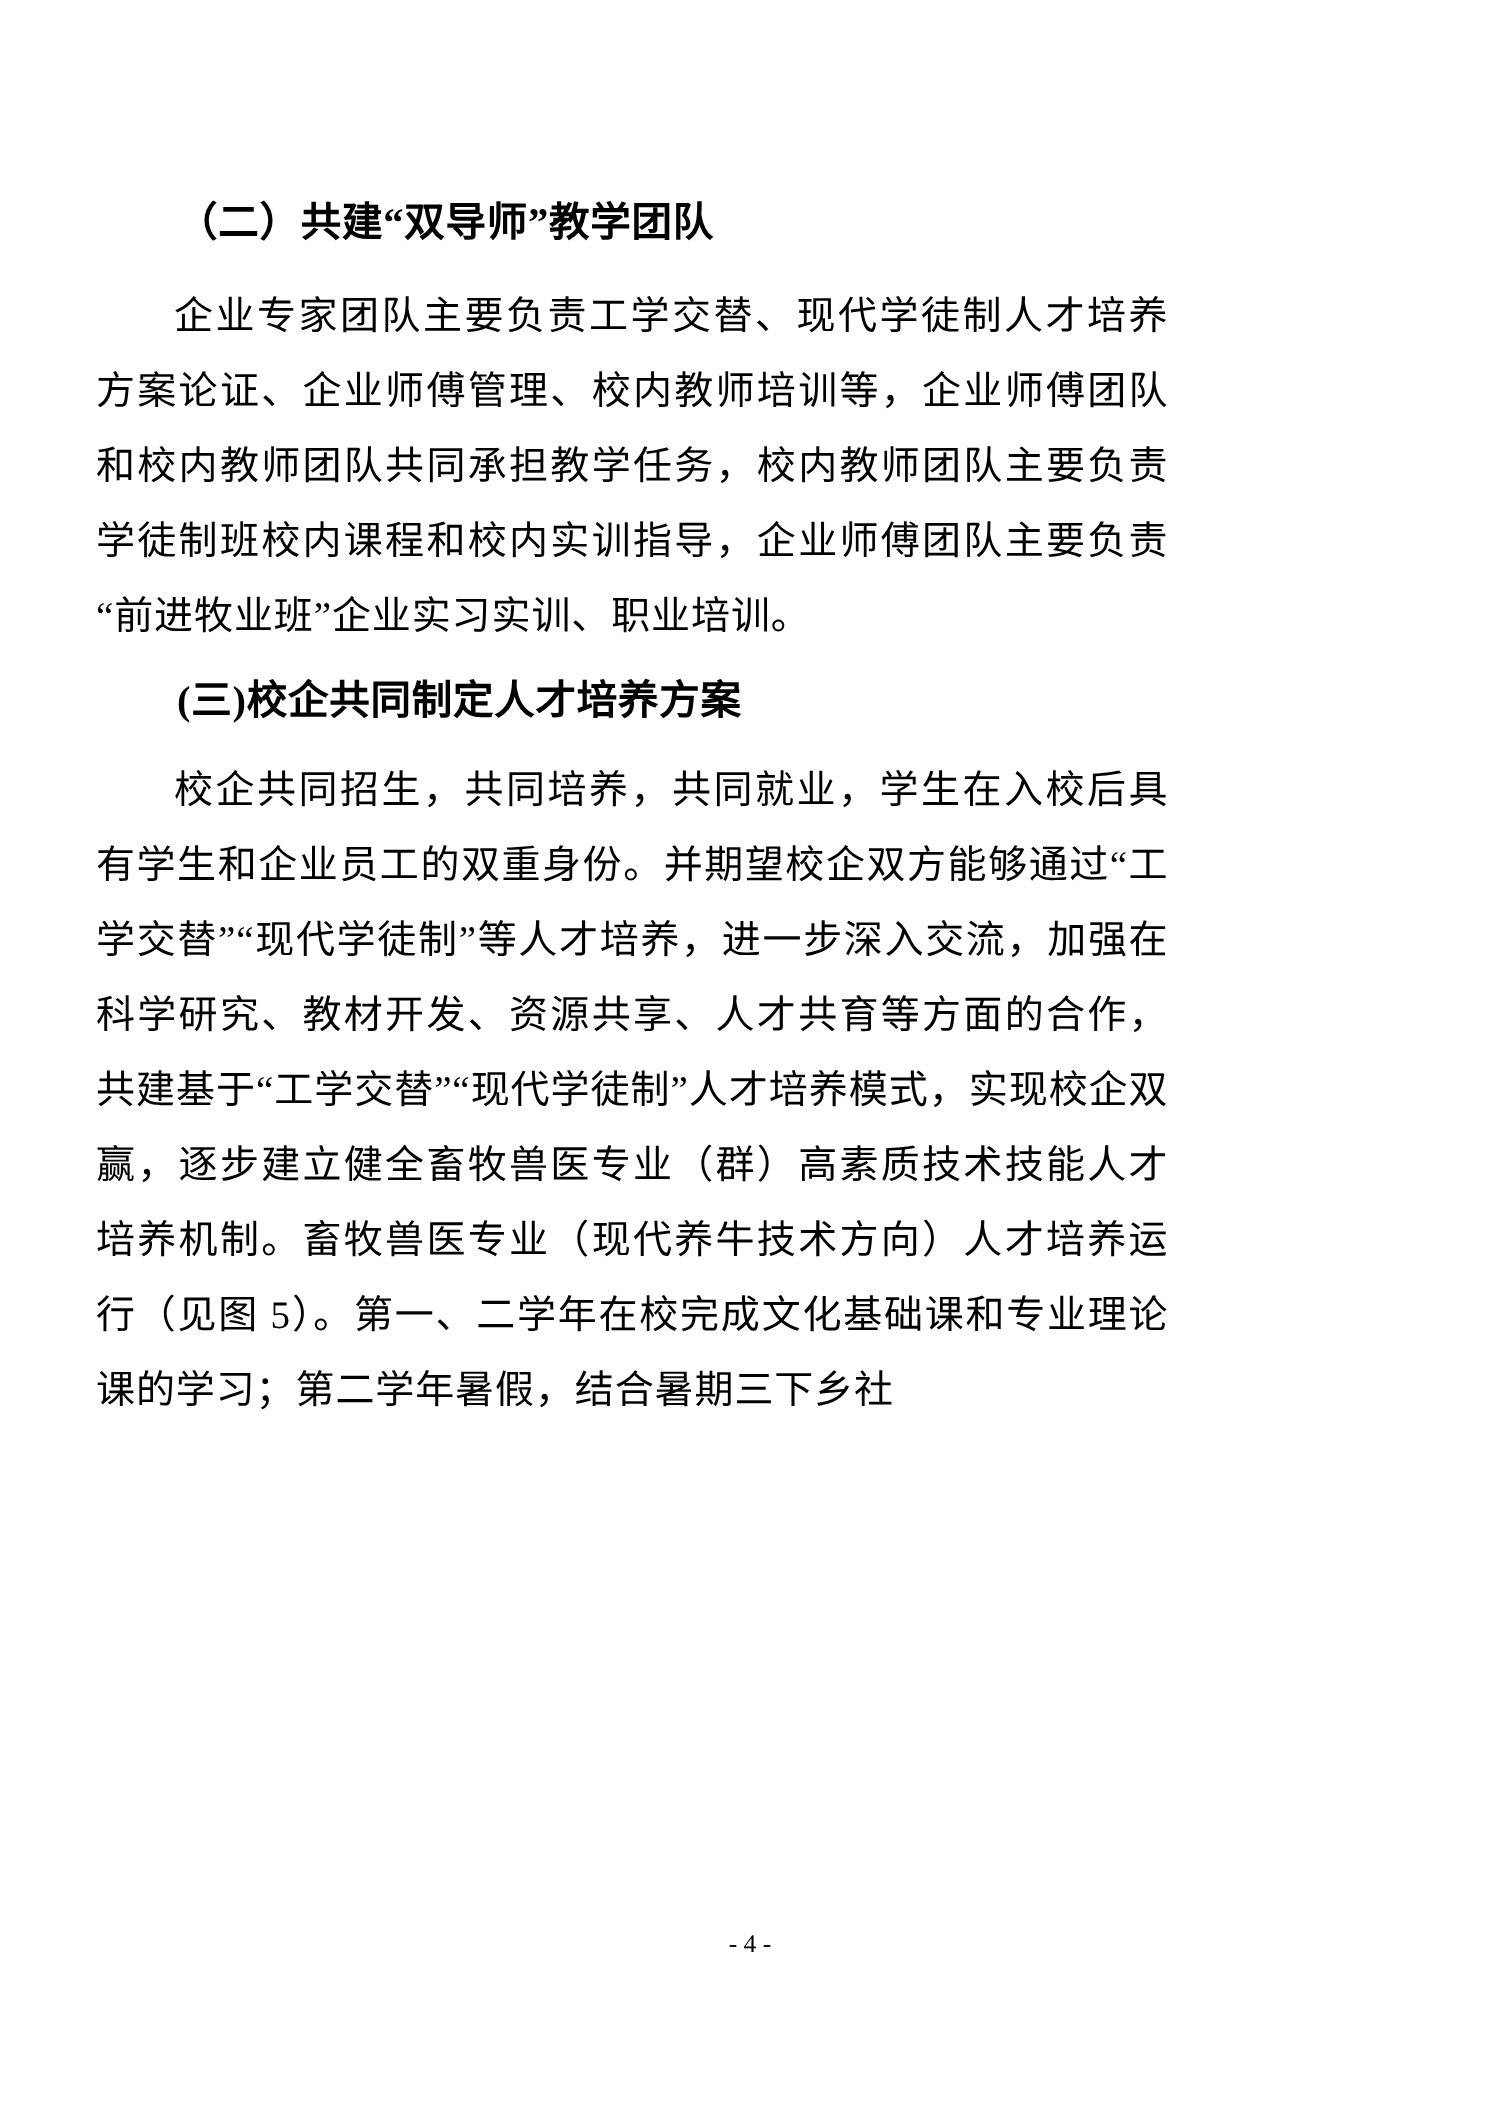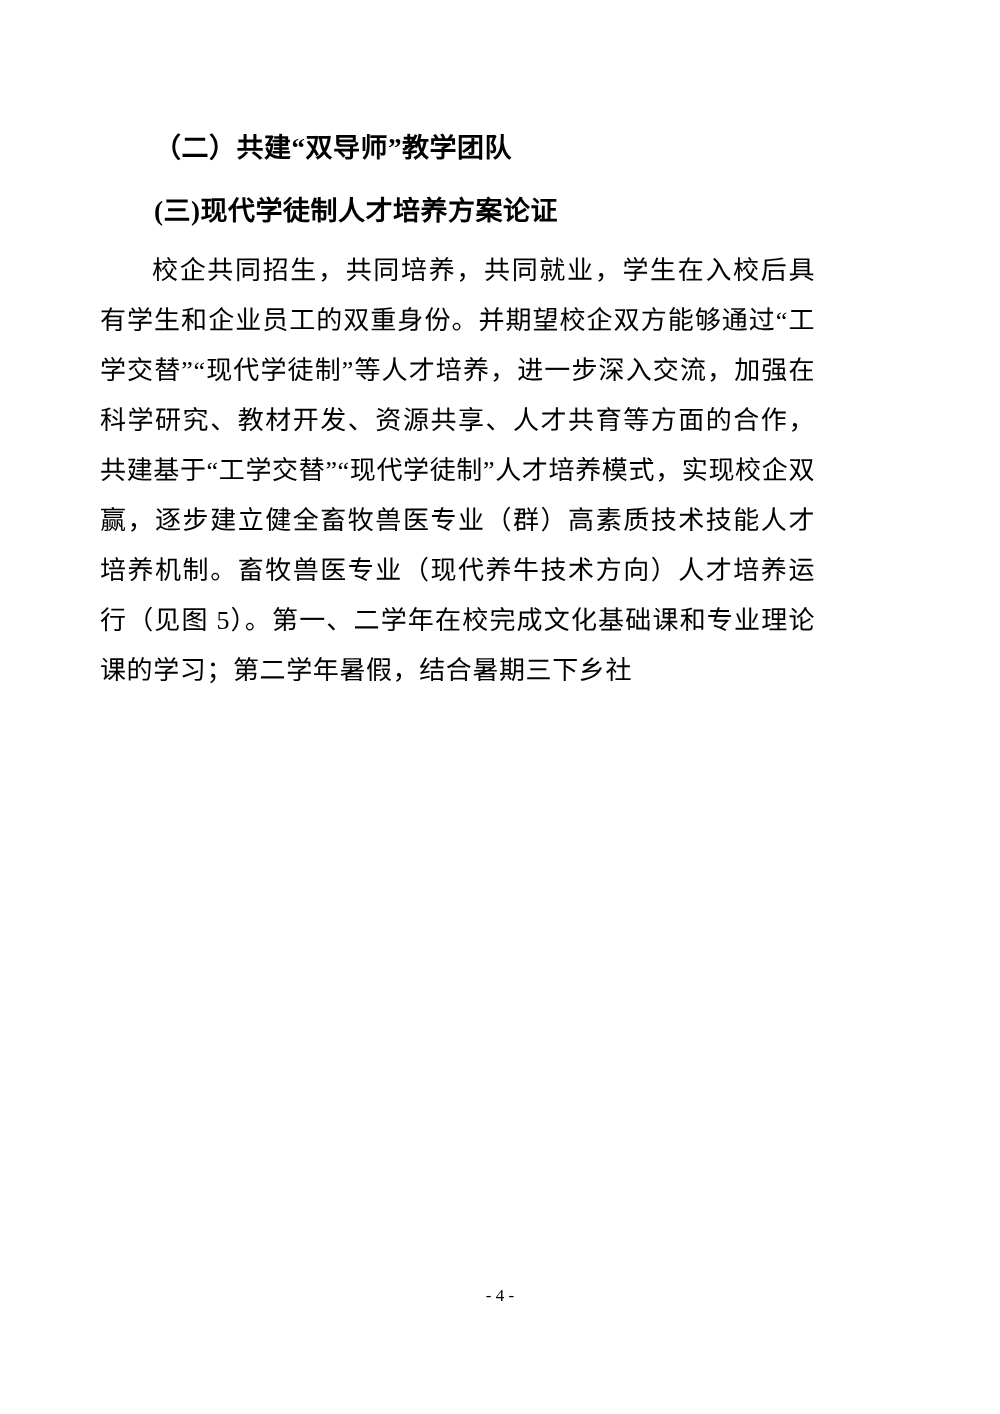--- a/index.html
+++ b/index.html
@@ -9,21 +9,21 @@
     background: #ffffff;
   }
   .page {
     position: relative;
     width: 1000px;
     height: 1414px;
     margin: 0 auto;
     background: #ffffff;
     color: #000000;
     box-sizing: border-box;
-    padding: 123px 133px 0 100px;
+    padding: 123px 133px 0 64px;
     font-family: "Liberation Serif", "DejaVu Serif", serif;
     overflow: hidden;
   }
   .content {
     width: 715px;
   }
   .heading {
     font-size: 27px;
     font-weight: 700;
     line-height: 50px;
@@ -58,17 +58,18 @@
     color: #000000;
     font-family: "Liberation Serif", "DejaVu Serif", serif;
   }
 </style>
 </head>
 <body>
 
 <div class="page">
   <main class="content">
     <h2 class="heading heading-first">（二）共建“双导师”教学团队</h2>
-    <h2 class="heading heading-second">(三)现代学徒制人才培养方案论证</h2>
+    <p class="para">企业专家团队主要负责工学交替、现代学徒制人才培养方案论证、企业师傅管理、校内教师培训等，企业师傅团队和校内教师团队共同承担教学任务，校内教师团队主要负责学徒制班校内课程和校内实训指导，企业师傅团队主要负责“前进牧业班”企业实习实训、职业培训。</p>
+    <h2 class="heading heading-second">(三)校企共同制定人才培养方案</h2>
     <p class="para">校企共同招生，共同培养，共同就业，学生在入校后具有学生和企业员工的双重身份。并期望校企双方能够通过“工学交替”“现代学徒制”等人才培养，进一步深入交流，加强在科学研究、教材开发、资源共享、人才共育等方面的合作，共建基于“工学交替”“现代学徒制”人才培养模式，实现校企双赢，逐步建立健全畜牧兽医专业（群）高素质技术技能人才培养机制。畜牧兽医专业（现代养牛技术方向）人才培养运行（见图 5）。第一、二学年在校完成文化基础课和专业理论课的学习；第二学年暑假，结合暑期三下乡社</p>
   </main>
   <footer class="page-number">- 4 -</footer>
 </div>
 
 </body></html>

